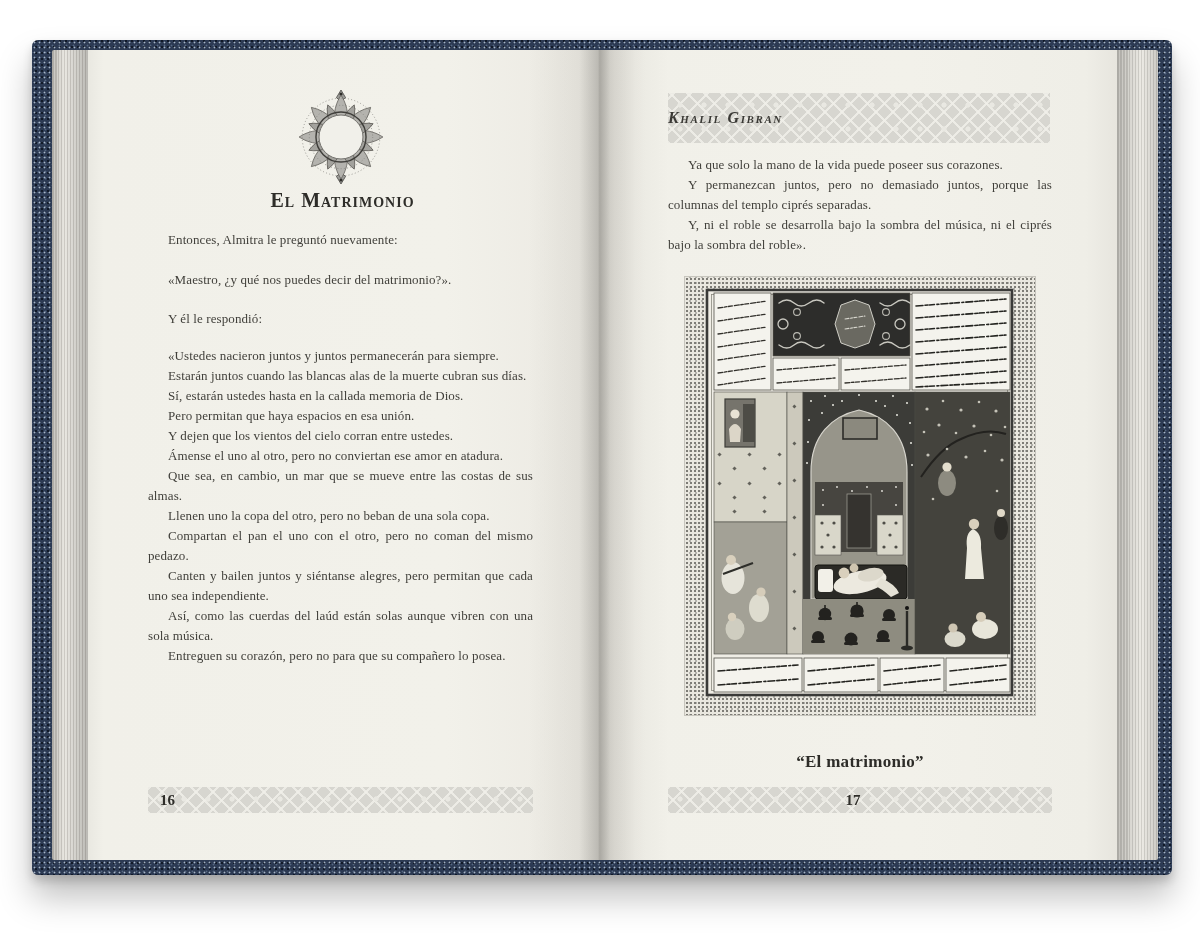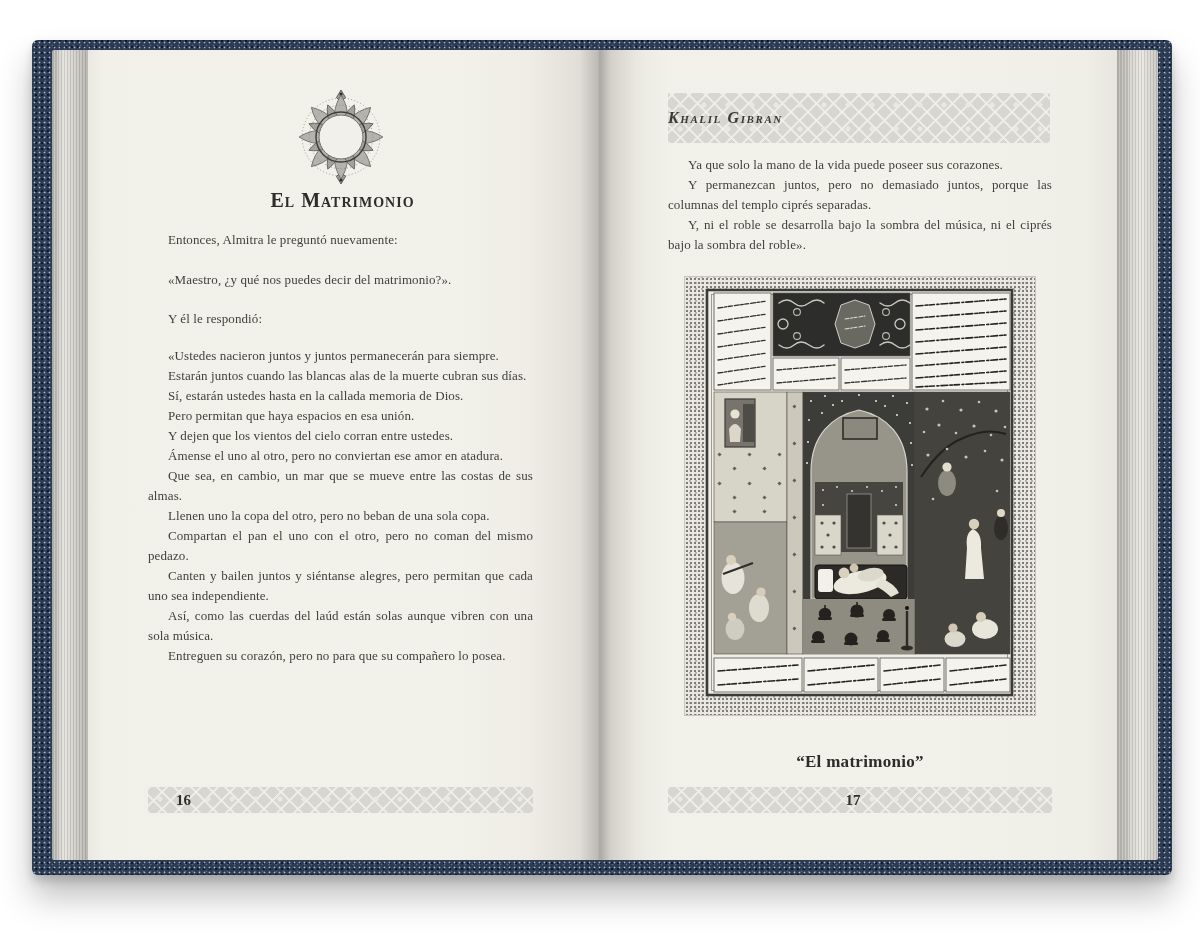--- a/index.html
+++ b/index.html
@@ -66,21 +66,21 @@
       repeating-linear-gradient(-45deg, rgba(240,239,233,.85) 0 2px, transparent 2px 12px);
     background-size:24px 24px,auto,auto;
   }
   .band-header{position:absolute;top:43px;left:0;right:2px;height:50px;
     display:flex;align-items:center;}
   .running-header{font-style:italic;font-variant:small-caps;font-weight:600;
     font-size:16px;letter-spacing:1.6px;color:#3a3935;}
   .band-footer{position:absolute;top:737px;left:0;right:0;height:26px;
     display:flex;align-items:center;}
   .pagenum{font-size:15px;font-weight:600;color:#2f2e2a;}
-  .band-footer.left-side .pagenum{padding-left:28px;}
+  .band-footer.left-side .pagenum{padding-left:12px;}
   .band-footer.right-side{justify-content:center;}
   .band-footer.right-side .pagenum{padding-right:14px;}
 
   
   .minia{position:absolute;top:227px;left:17px;width:350px;height:438px;
     background-color:#e9e7df;
     background-image:
       radial-gradient(#7d7c76 .8px, transparent 1px),
       radial-gradient(#b2b1ab .9px, transparent 1.1px);
     background-size:4px 4px,6px 6px;background-position:0 0,2px 3px;

